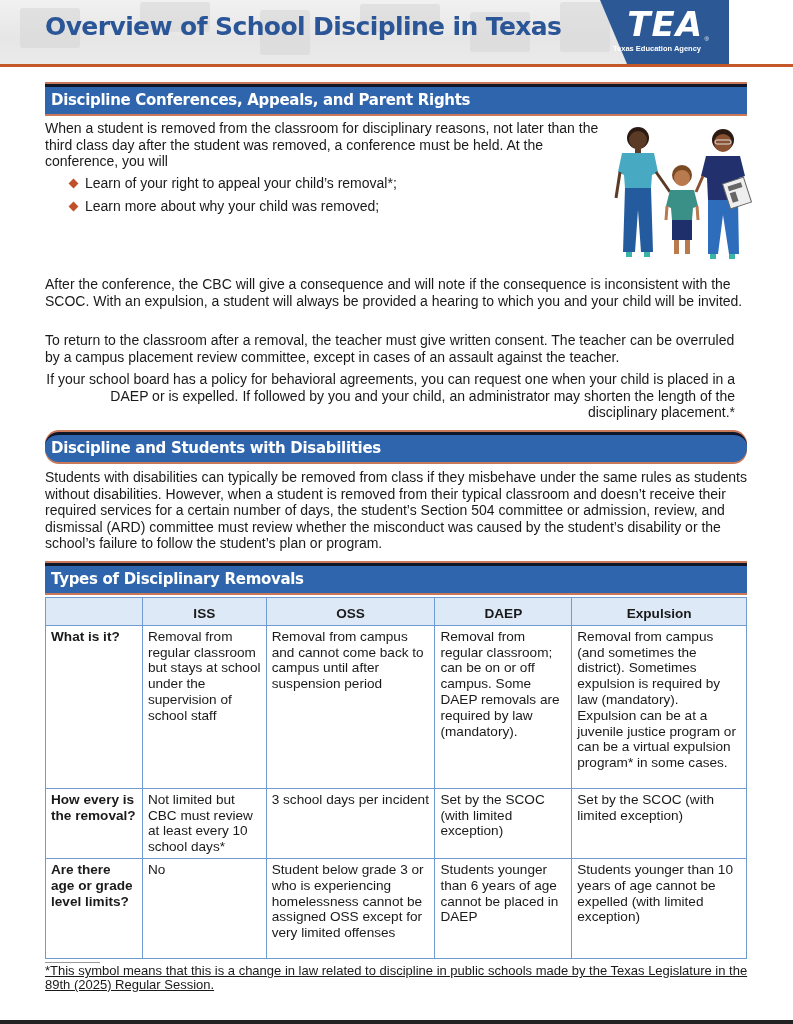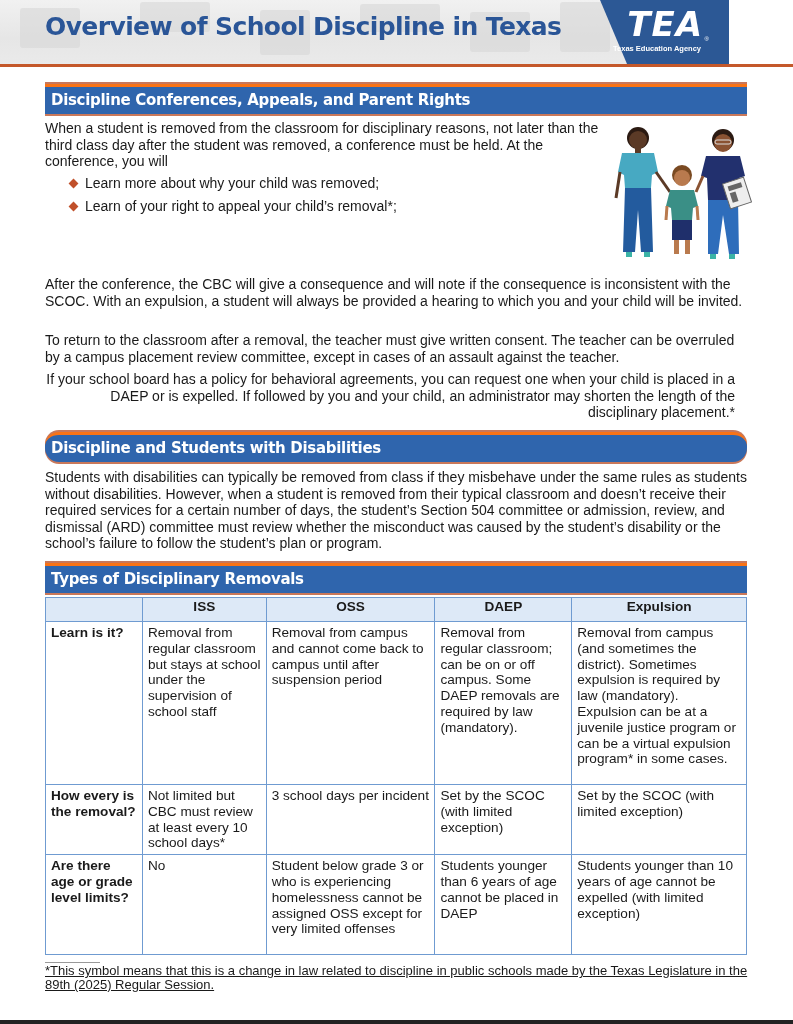--- a/index.html
+++ b/index.html
@@ -16,36 +16,36 @@
   .logo-panel { position: absolute; right: 0; top: 0; width: 150px; height: 64px; background: #2c5895;
     clip-path: polygon(14% 0, 100% 0, 100% 100%, 32% 100%); }
   .logo-tea { position: absolute; right: 26px; top: 4px; font-family: "DejaVu Sans", sans-serif;
     font-weight: bold; font-style: italic; font-size: 34px; color: #ffffff; letter-spacing: 1px; margin-left: 8px; }
   .logo-sub { position: absolute; right: 28px; top: 44px; font-size: 7.5px; color: #ffffff; font-weight: bold; }
   .logo-reg { position: absolute; right: 20px; top: 36px; font-size: 6px; color: #ffffff; }
   .header-rule { position: absolute; left: 0; top: 64px; width: 793px; height: 3px; background: #c4582a; }
 
   
   .section-bar { position: absolute; left: 45px; width: 702px; height: 30px; background: #2f65ad;
-    border-top: 3px solid #f97316; box-shadow: 0 -2px 0 #c9785a, 0 2px 0 #c9785a; }
+    border-top: 3px solid #0f172a; box-shadow: 0 -2px 0 #c9785a, 0 2px 0 #c9785a; }
   .section-bar .bar-title { position: absolute; left: 6px; top: 4px; font-family: "DejaVu Sans", sans-serif;
     font-weight: bold; font-size: 15px; color: #ffffff; letter-spacing: -0.3px; }
 
   .para { position: absolute; left: 45px; font-size: 14px; line-height: 16.5px; color: #1a1a1a; }
   .bullets { position: absolute; left: 68px; list-style: none; font-size: 14px; line-height: 16.5px; }
   .bullets li { position: relative; padding-left: 17px; margin-bottom: 6px; width: 520px; }
   .bullets li .diamond { position: absolute; left: 2px; top: 5px; width: 7px; height: 7px; background: #c0502a; transform: rotate(45deg); }
 
   .family { position: absolute; left: 608px; top: 120px; width: 150px; height: 145px; }
 
   
   table.removals { position: absolute; left: 45px; top: 597px; width: 702px; border-collapse: collapse;
     font-size: 13.6px; line-height: 15.8px; }
   table.removals th, table.removals td { border: 1.5px solid #6f9bd1; vertical-align: top; padding: 3px 5px; text-align: left; }
-  table.removals thead th { background: #dde9f7; text-align: center; font-weight: bold; height: 24px; padding-top: 1px; }
+  table.removals thead th { background: #dde9f7; text-align: center; font-weight: bold; height: 24px; padding-top: 8px; }
   table.removals tbody th { font-weight: bold; }
   .footnote-rule { position: absolute; left: 45px; top: 962px; width: 55px; height: 1px; background: #999; }
   .footnote { position: absolute; left: 45px; top: 964px; width: 720px; font-size: 13px; line-height: 14px; color: #1a1a1a; text-decoration: underline; }
   .bottom-rule { position: absolute; left: 0; top: 1020px; width: 793px; height: 4px; background: #222; }
 </style>
 </head>
 <body>
 
 <div class="header">
   <div class="bg-shapes">
@@ -64,22 +64,22 @@
 </div>
 <div class="header-rule"></div>
 
 <div class="section-bar" style="top:84px;">
   <div class="bar-title">Discipline Conferences, Appeals, and Parent Rights</div>
 </div>
 
 <div class="para" style="top:120px; width:555px;">When a student is removed from the classroom for disciplinary reasons, not later than the third class day after the student was removed, a conference must be held. At the conference, you will</div>
 
 <ul class="bullets" style="top:175px;">
+  <li><span class="diamond"></span><span>Learn of your right to appeal your child’s removal*;</span></li>
   <li><span class="diamond"></span><span>Learn more about why your child was removed;</span></li>
-  <li><span class="diamond"></span><span>Learn of your right to appeal your child’s removal*;</span></li>
 </ul>
 
 <svg class="family" viewBox="0 0 150 145">
 
   <circle cx="30" cy="18" r="11" fill="#2b1a12"></circle>
   <circle cx="30" cy="20" r="9" fill="#5b3a26"></circle>
   <rect x="27" y="28" width="6" height="5" fill="#5b3a26"></rect>
   <path d="M14 33 L46 33 L50 52 L44 55 L43 68 L17 68 L16 55 L10 52 Z" fill="#47a9c2"></path>
   <path d="M17 68 L43 68 L45 132 L33 132 L30 90 L27 132 L15 132 Z" fill="#235b9e"></path>
   <rect x="18" y="132" width="6" height="5" fill="#3bb3a6"></rect>
@@ -136,21 +136,21 @@
     <tr>
       <th></th>
       <th>ISS</th>
       <th>OSS</th>
       <th>DAEP</th>
       <th>Expulsion</th>
     </tr>
   </thead>
   <tbody>
     <tr style="height:163px;">
-      <th>Learn is it?</th>
+      <th>What is it?</th>
       <td>Removal from regular classroom but stays at school under the supervision of school staff</td>
       <td>Removal from campus and cannot come back to campus until after suspension period</td>
       <td>Removal from regular classroom; can be on or off campus. Some DAEP removals are required by law (mandatory).</td>
       <td>Removal from campus (and sometimes the district). Sometimes expulsion is required by law (mandatory). Expulsion can be at a juvenile justice program or can be a virtual expulsion program* in some cases.</td>
     </tr>
     <tr style="height:68px;">
       <th>How every is the removal?</th>
       <td>Not limited but CBC must review at least every 10 school days*</td>
       <td>3 school days per incident</td>
       <td>Set by the SCOC (with limited exception)</td>

